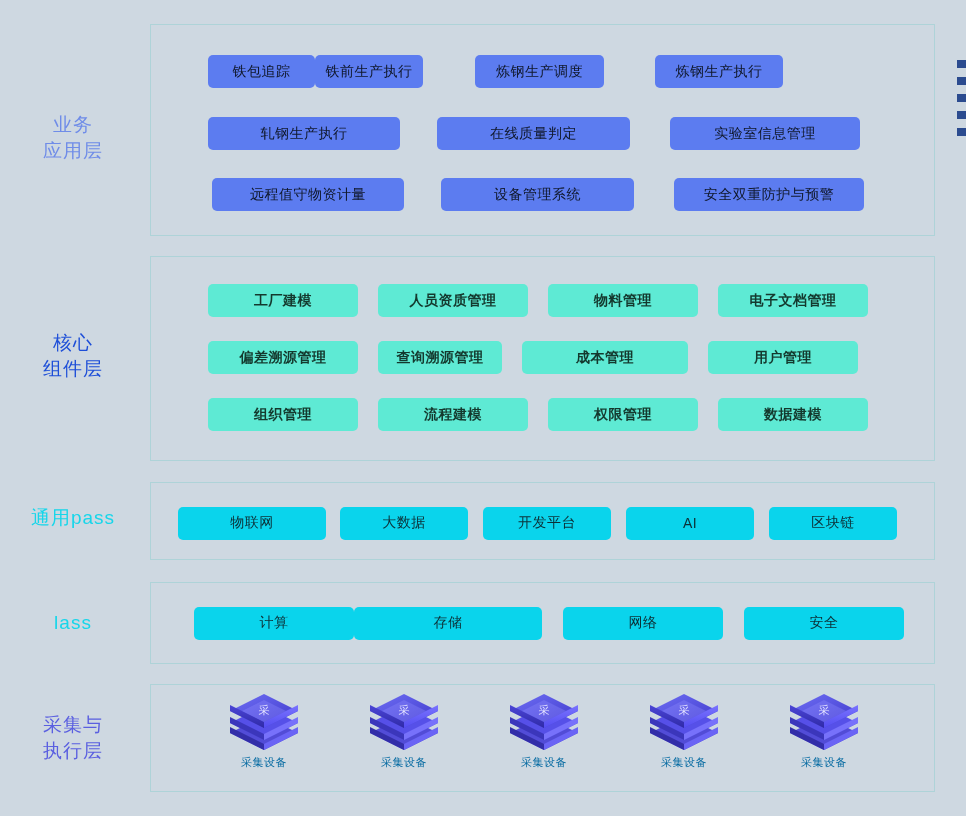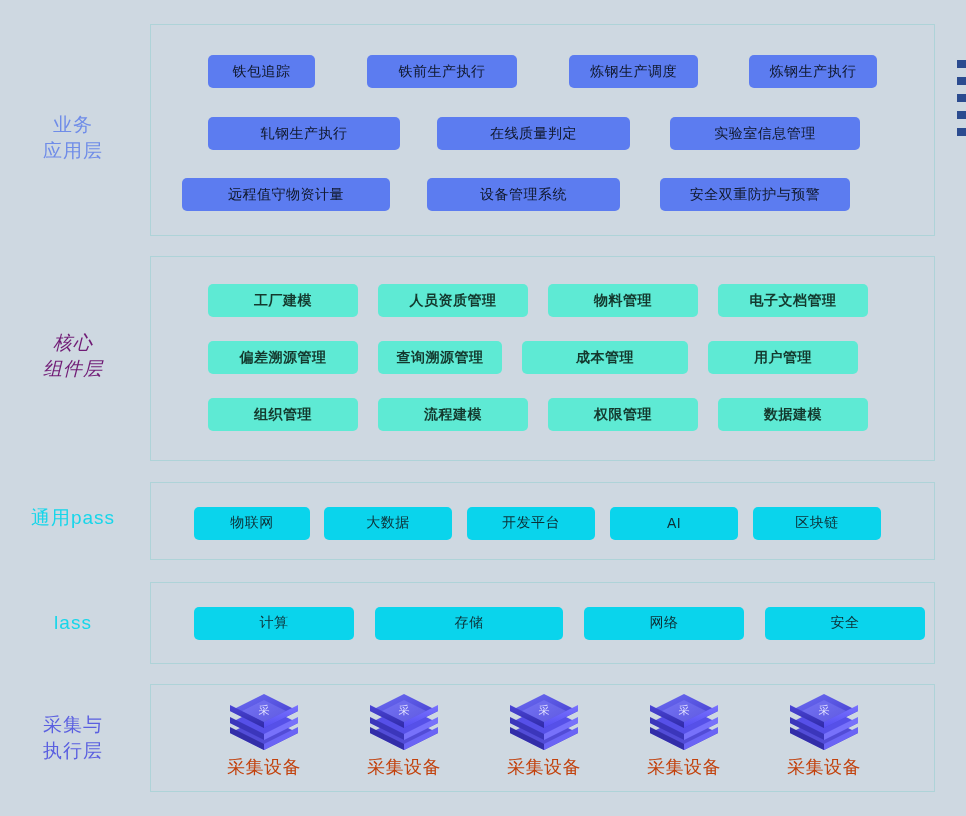--- a/index.html
+++ b/index.html
@@ -26,21 +26,21 @@
     position: absolute;
     width: 130px;
     text-align: center;
     font-size: 19px;
     line-height: 26px;
     letter-spacing: 1px;
     white-space: pre-line;
     user-select: none;
   }
   .label-blue  { color: #6f8ce8; }
-  .label-green { color: #701a75; font-style: italic; }
+  .label-green { color: #1d4ed8; }
   .label-cyan  { color: #16d6ea; }
   .label-violet{ color: #5a5fe0; }
 
   .panel {
     position: absolute;
     border: 1px solid #aed3d8;
     background: transparent;
     box-sizing: border-box;
   }
 
@@ -105,22 +105,22 @@
   .device {
     width: 140px;
     display: flex;
     flex-direction: column;
     align-items: center;
     cursor: pointer;
   }
   .device-icon { width: 76px; height: 62px; display:block; }
   .device-caption {
     margin-top: 3px;
-    font-size: 18px;
-    color: #c2410c;
+    font-size: 11px;
+    color: #0369a1;
     letter-spacing: .5px;
   }
 
   
   .edge-markers {
     position:absolute;
     right: 0px;
     top: 60px;
     display:flex;
     flex-direction:column;
@@ -137,33 +137,33 @@
 <body>
 
 <div class="stage">
 
   <div class="panel" id="biz-panel"></div>
   <div class="layer-label label-blue" id="biz-label">业务
 应用层</div>
 
   <div class="chip-row biz-r1">
     <div class="chip chip-blue" style="width:107px;margin-left:58px">铁包追踪</div>
-    <div class="chip chip-blue" style="width:150px;margin-left:52px">铁前生产执行</div>
+    <div class="chip chip-blue" style="width:108px;">铁前生产执行</div>
     <div class="chip chip-blue" style="width:129px;margin-left:52px">炼钢生产调度</div>
     <div class="chip chip-blue" style="width:128px;margin-left:51px">炼钢生产执行</div>
   </div>
 
   <div class="chip-row biz-r2">
     <div class="chip chip-blue" style="width:192px;margin-left:58px">轧钢生产执行</div>
     <div class="chip chip-blue" style="width:193px;margin-left:37px">在线质量判定</div>
     <div class="chip chip-blue" style="width:190px;margin-left:40px">实验室信息管理</div>
   </div>
 
   <div class="chip-row biz-r3">
-    <div class="chip chip-blue" style="width:208px;margin-left:32px">远程值守物资计量</div>
+    <div class="chip chip-blue" style="width:192px;margin-left:62px">远程值守物资计量</div>
     <div class="chip chip-blue" style="width:193px;margin-left:37px">设备管理系统</div>
     <div class="chip chip-blue" style="width:190px;margin-left:40px">安全双重防护与预警</div>
   </div>
 
   <div class="panel" id="core-panel"></div>
   <div class="layer-label label-green" id="core-label">核心
 组件层</div>
 
   <div class="chip-row core-r1">
     <div class="chip chip-green" style="width:150px;margin-left:58px">工厂建模</div>
@@ -183,33 +183,33 @@
     <div class="chip chip-green" style="width:150px;margin-left:58px">组织管理</div>
     <div class="chip chip-green" style="width:150px;margin-left:20px">流程建模</div>
     <div class="chip chip-green" style="width:150px;margin-left:20px">权限管理</div>
     <div class="chip chip-green" style="width:150px;margin-left:20px">数据建模</div>
   </div>
 
   <div class="panel" id="paas-panel"></div>
   <div class="layer-label label-cyan" id="paas-label">通用pass</div>
 
   <div class="chip-row paas-r1">
-    <div class="chip chip-cyan" style="width:116px;margin-left:44px">物联网</div>
+    <div class="chip chip-cyan" style="width:148px;margin-left:28px">物联网</div>
     <div class="chip chip-cyan" style="width:128px;margin-left:14px">大数据</div>
     <div class="chip chip-cyan" style="width:128px;margin-left:15px">开发平台</div>
     <div class="chip chip-cyan" style="width:128px;margin-left:15px">AI</div>
     <div class="chip chip-cyan" style="width:128px;margin-left:15px">区块链</div>
   </div>
 
   <div class="panel" id="iaas-panel"></div>
   <div class="layer-label label-cyan" id="iaas-label">lass</div>
 
   <div class="chip-row iaas-r1">
     <div class="chip chip-cyan" style="width:160px;margin-left:44px">计算</div>
-    <div class="chip chip-cyan" style="width:188px;margin-left:21px">存储</div>
+    <div class="chip chip-cyan" style="width:188px;">存储</div>
     <div class="chip chip-cyan" style="width:160px;margin-left:21px">网络</div>
     <div class="chip chip-cyan" style="width:160px;margin-left:21px">安全</div>
   </div>
 
   <div class="panel" id="collect-panel"></div>
   <div class="layer-label label-violet" id="collect-label">采集与
 执行层</div>
 
   <div class="collect-row">
 

